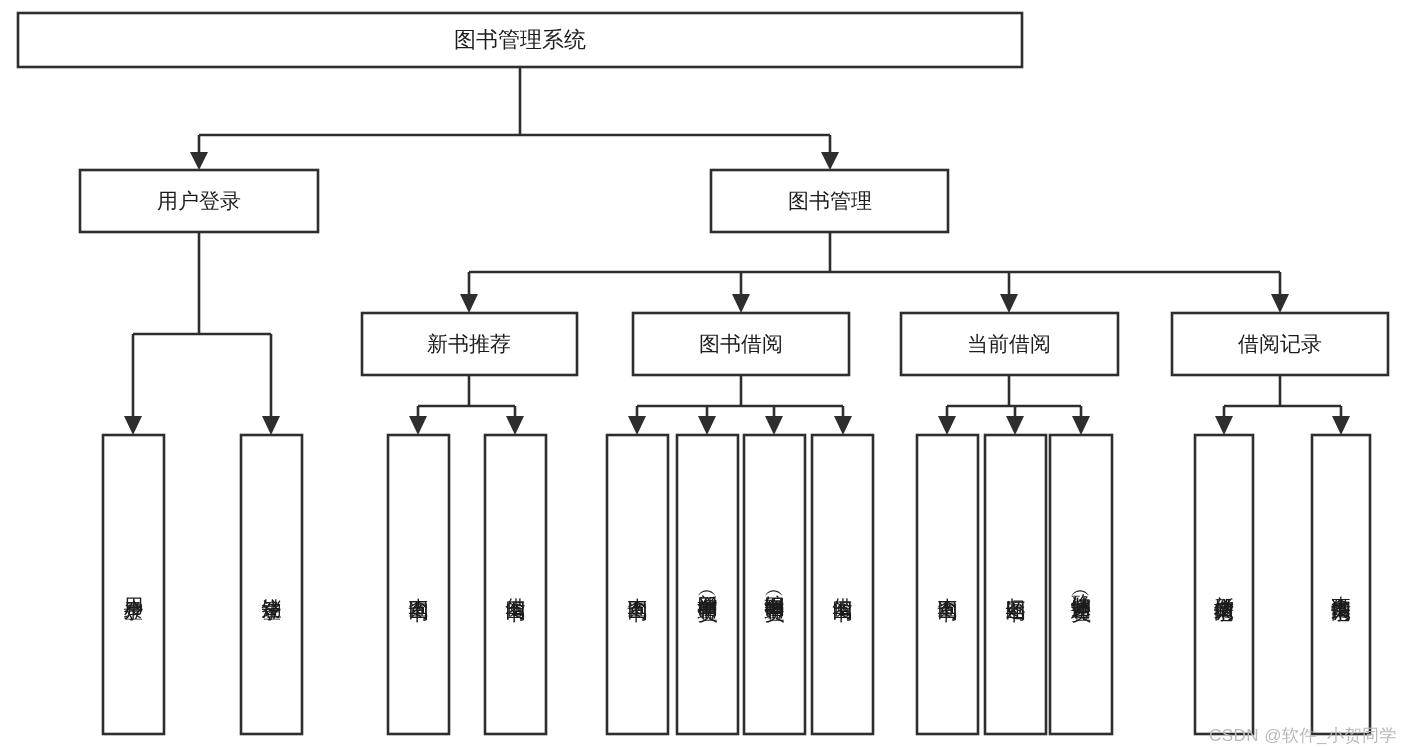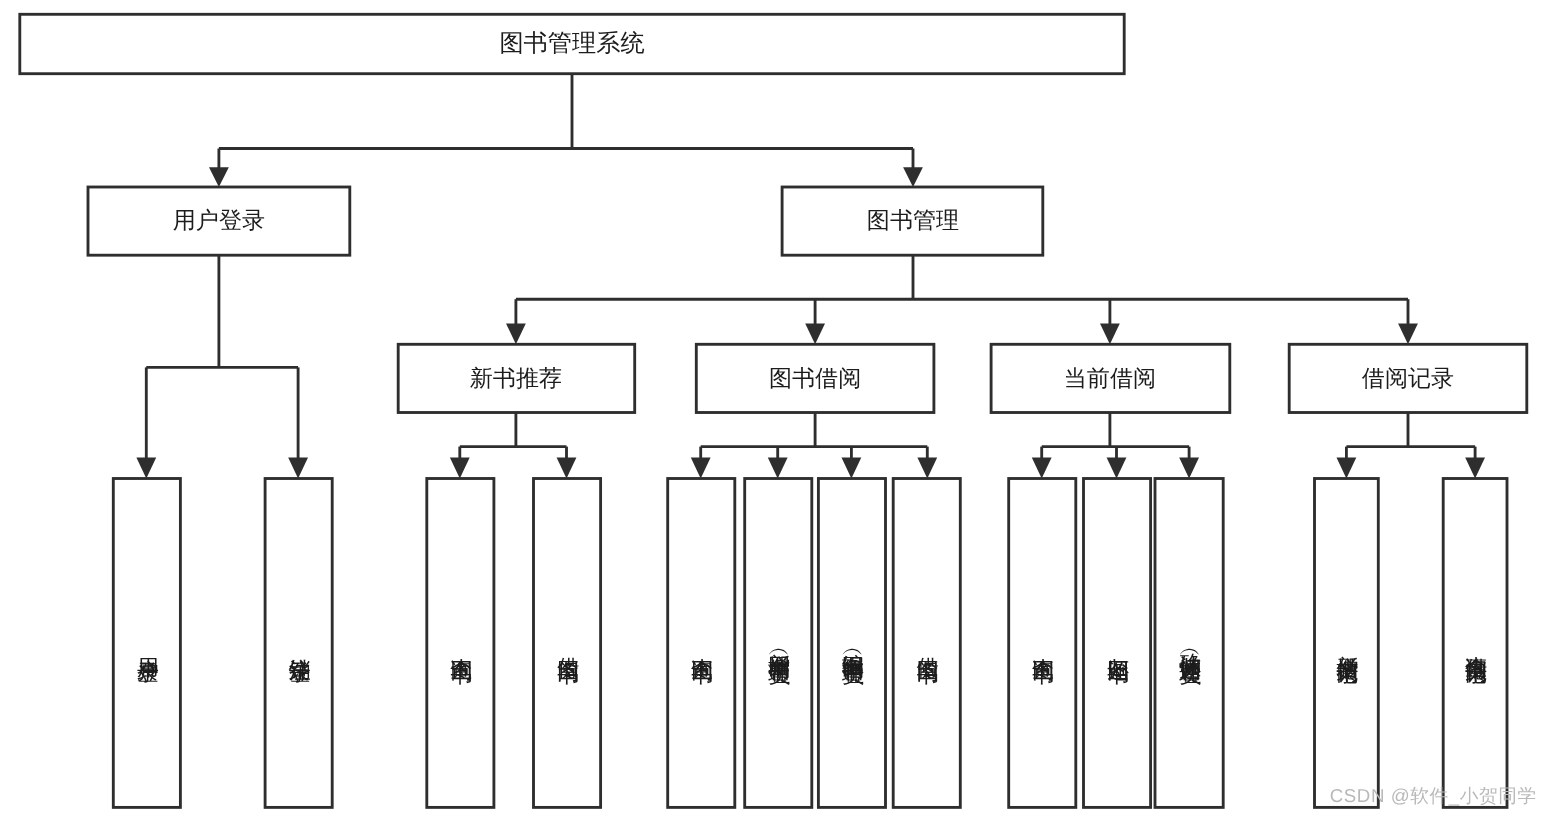--- a/index.html
+++ b/index.html
@@ -64,21 +64,21 @@
     display: flex;
     align-items: center;
     justify-content: center;
     text-align: center;
     white-space: nowrap;
     pointer-events: none;
   }
   .watermark {
     position: absolute;
     right: 8px;
-    bottom: 12px;
+    bottom: 0;
     font-family: "Liberation Sans", "DejaVu Sans", sans-serif;
     font-size: 17px;
     color: #b9b9b9;
     letter-spacing: 0.5px;
     white-space: nowrap;
   }
 </style>
 </head>
 <body>
 

